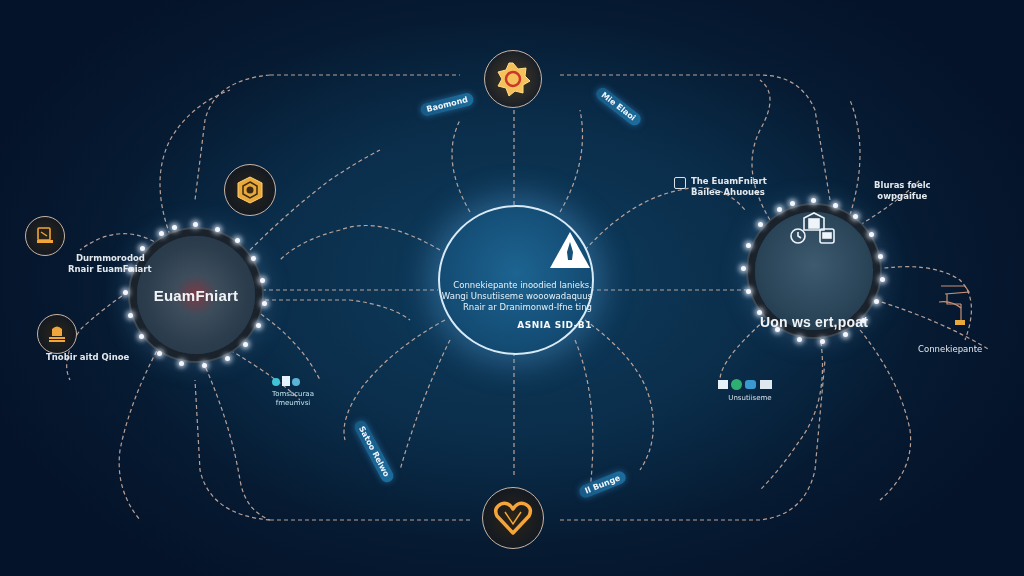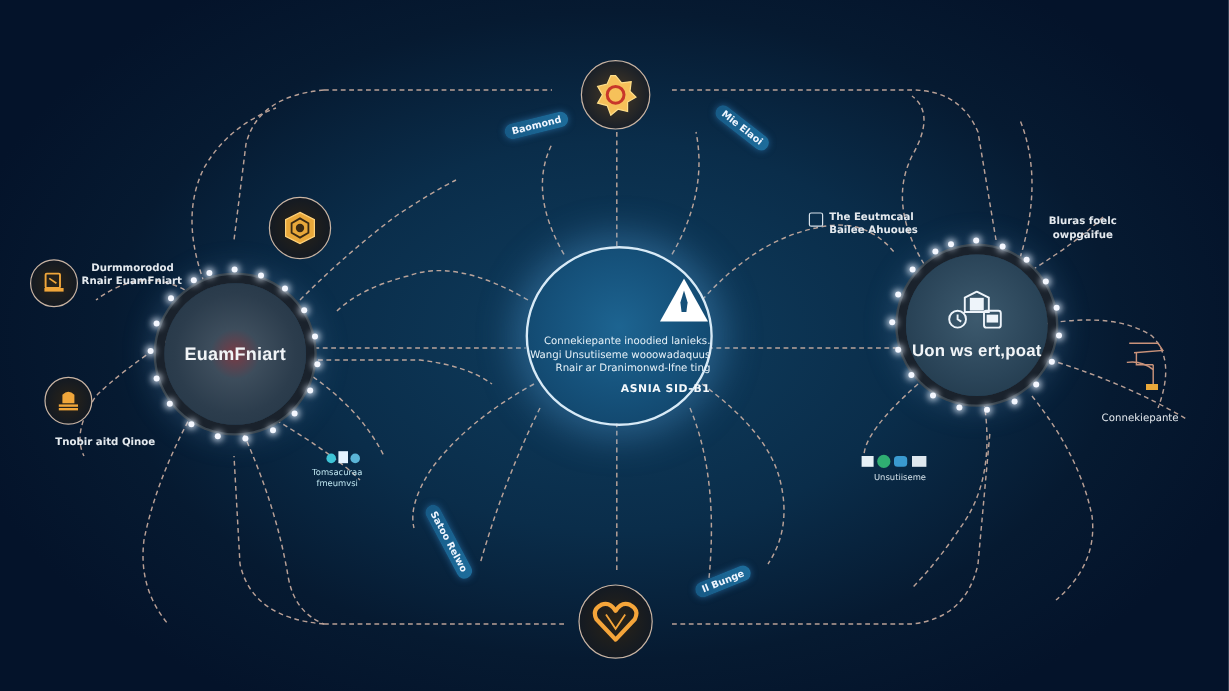--- a/index.html
+++ b/index.html
@@ -7,21 +7,21 @@
     font-family:"DejaVu Sans","Liberation Sans",sans-serif;color:#e8eef4;
     background:radial-gradient(ellipse 560px 360px at 512px 280px,#0f3d5e 0%,#0a2d4a 45%,#061a31 75%,#04132a 100%);}
   svg.lines{position:absolute;left:0;top:0;width:1024px;height:576px;}
   .abs{position:absolute;}
   .hub{position:absolute;border-radius:50%;display:flex;flex-direction:column;align-items:center;justify-content:center;text-align:center;}
   .hub-left{left:137px;top:236px;width:118px;height:118px;
     background:radial-gradient(circle at 50% 50%,#7a3a44 0%,#3d4d5c 25%,#2c3d4d 60%,#223444 100%);
     box-shadow:0 0 0 7px #1a222c,0 0 0 9px #3a4650,0 0 26px 10px rgba(120,170,220,0.25);}
   .hub-right{left:755px;top:212px;width:118px;height:118px;
     background:radial-gradient(circle at 50% 45%,#3d5a6e 0%,#2a4458 60%,#1e3546 100%);
-    box-shadow:0 0 0 7px #1a222c,0 0 0 9px #3a4650,0 0 26px 10px rgba(120,170,220,0.25);}
+    box-shadow:0 0 0 7px #1a222c,0 0 0 9px #3a4650,0 0 26px 10px rgba(120,170,220,0.25);justify-content:space-between;}
   .hub-center{left:438px;top:205px;width:152px;height:146px;
     background:radial-gradient(circle at 50% 45%,#1d6491 0%,#155079 55%,#0f3f63 100%);
     border:2px solid #d7eaf7;box-shadow:0 0 30px 10px rgba(90,170,230,0.35);align-items:flex-end;}
   .dots{position:absolute;border-radius:50%;}
   .led{position:absolute;width:5px;height:5px;border-radius:50%;background:#f4f7ff;box-shadow:0 0 5px 2px rgba(230,240,255,0.8);}
   .hub-title{font-family:"Liberation Sans",sans-serif;font-weight:700;font-size:15px;color:#f1f4f7;letter-spacing:0.2px;}
   .hub-right .hub-title{font-size:14px;margin-top:6px;}
   .center-text{font-size:8.5px;line-height:11px;color:#e6f1f8;}
   .center-code{font-size:9px;font-weight:700;margin-top:7px;letter-spacing:0.5px;color:#f4f8fb;}
   .icon-ring{position:absolute;border-radius:50%;border:1.5px solid #c9b4a3;background:radial-gradient(circle,#2b2418 0%,#141a22 70%);display:flex;align-items:center;justify-content:center;}
@@ -172,41 +172,41 @@
 </div>
 
 <div class="icon-ring" style="left:25px;top:216px;width:38px;height:38px;">
   <svg width="20" height="20" viewBox="0 0 20 20">
     <rect x="3" y="2" width="12" height="12" rx="1" fill="none" stroke="#f0a63a" stroke-width="1.6"></rect>
     <path d="M6 6 L12 10" stroke="#f0a63a" stroke-width="1.4"></path>
     <rect x="2" y="14" width="16" height="3" fill="#f0a63a"></rect>
   </svg>
 </div>
 <div class="label" style="left:68px;top:219px;">
-  <div style="padding-left:8px;">Durmmorodod</div>
+  <div style="padding-left:8px;margin-top:34px;">Durmmorodod</div>
   <div>Rnair EuamFniart</div>
 </div>
 
 <div class="icon-ring" style="left:37px;top:314px;width:38px;height:38px;">
   <svg width="20" height="20" viewBox="0 0 20 20">
     <path d="M5 12 L5 5 Q10 0 15 5 L15 12 Z" fill="#f0a63a"></path>
     <rect x="2" y="13" width="16" height="2" fill="#f0a63a"></rect>
     <rect x="2" y="16" width="16" height="2" fill="#f0a63a"></rect>
   </svg>
 </div>
-<div class="label" style="left:46px;top:364px;">Tnobir aitd Qinoe</div>
+<div class="label" style="left:46px;top:352px;">Tnobir aitd Qinoe</div>
 
 <div class="arc-label" style="left:420px;top:98px;transform:rotate(-14deg);">Baomond</div>
 <div class="arc-label" style="left:592px;top:100px;transform:rotate(38deg);">Mie Elaoi</div>
 <div class="arc-label" style="left:340px;top:445px;transform:rotate(62deg);">Satoo Relwo</div>
 <div class="arc-label" style="left:578px;top:478px;transform:rotate(-22deg);">Il Bunge</div>
 
 <div class="abs" style="left:674px;top:177px;width:10px;height:10px;border:1.4px solid #d8e2ea;border-radius:2px;"></div>
 <div class="label" style="left:691px;top:176px;">
-  <div>The Eeutmcaal</div>
+  <div>The EuamFniart</div>
   <div>Bailee Ahuoues</div>
 </div>
 <div class="label" style="left:874px;top:180px;text-align:center;">
   <div>Bluras foelc</div>
   <div>owpgaifue</div>
 </div>
 
 <svg class="abs" style="left:935px;top:280px;" width="40" height="50" viewBox="0 0 40 50">
   <g fill="none" stroke="#c9927a" stroke-width="1.2">
     <path d="M6 6 L30 6 L34 12 L10 14"></path>
@@ -216,21 +216,21 @@
   </g>
   <rect x="20" y="40" width="10" height="5" fill="#e9a83a"></rect>
 </svg>
 <div class="label" style="left:918px;top:344px;font-weight:400;">Connekiepante</div>
 
 <div class="abs" style="left:272px;top:376px;width:28px;height:12px;">
   <span style="position:absolute;left:0;top:2px;width:8px;height:8px;border-radius:50%;background:#3ec4d6;"></span>
   <span style="position:absolute;left:10px;top:0;width:8px;height:10px;background:#e6f4ff;"></span>
   <span style="position:absolute;left:20px;top:2px;width:8px;height:8px;border-radius:50%;background:#5ab4d6;"></span>
 </div>
-<div class="tiny" style="left:256px;top:390px;width:50px;">
+<div class="tiny" style="left:268px;top:390px;width:50px;">
   <div>Tomsacuraa</div>
   <div>fmeumvsi</div>
 </div>
 <div class="abs" style="left:718px;top:379px;width:60px;height:12px;">
   <span style="position:absolute;left:0;top:1px;width:10px;height:9px;background:#e6f0f6;"></span>
   <span style="position:absolute;left:13px;top:0;width:11px;height:11px;border-radius:50%;background:#2fae72;"></span>
   <span style="position:absolute;left:27px;top:1px;width:11px;height:9px;border-radius:3px;background:#3a9ad0;"></span>
   <span style="position:absolute;left:42px;top:1px;width:12px;height:9px;background:#dfe8ef;"></span>
 </div>
 <div class="tiny" style="left:710px;top:394px;width:80px;color:#d5e2ea;">Unsutiiseme</div>

